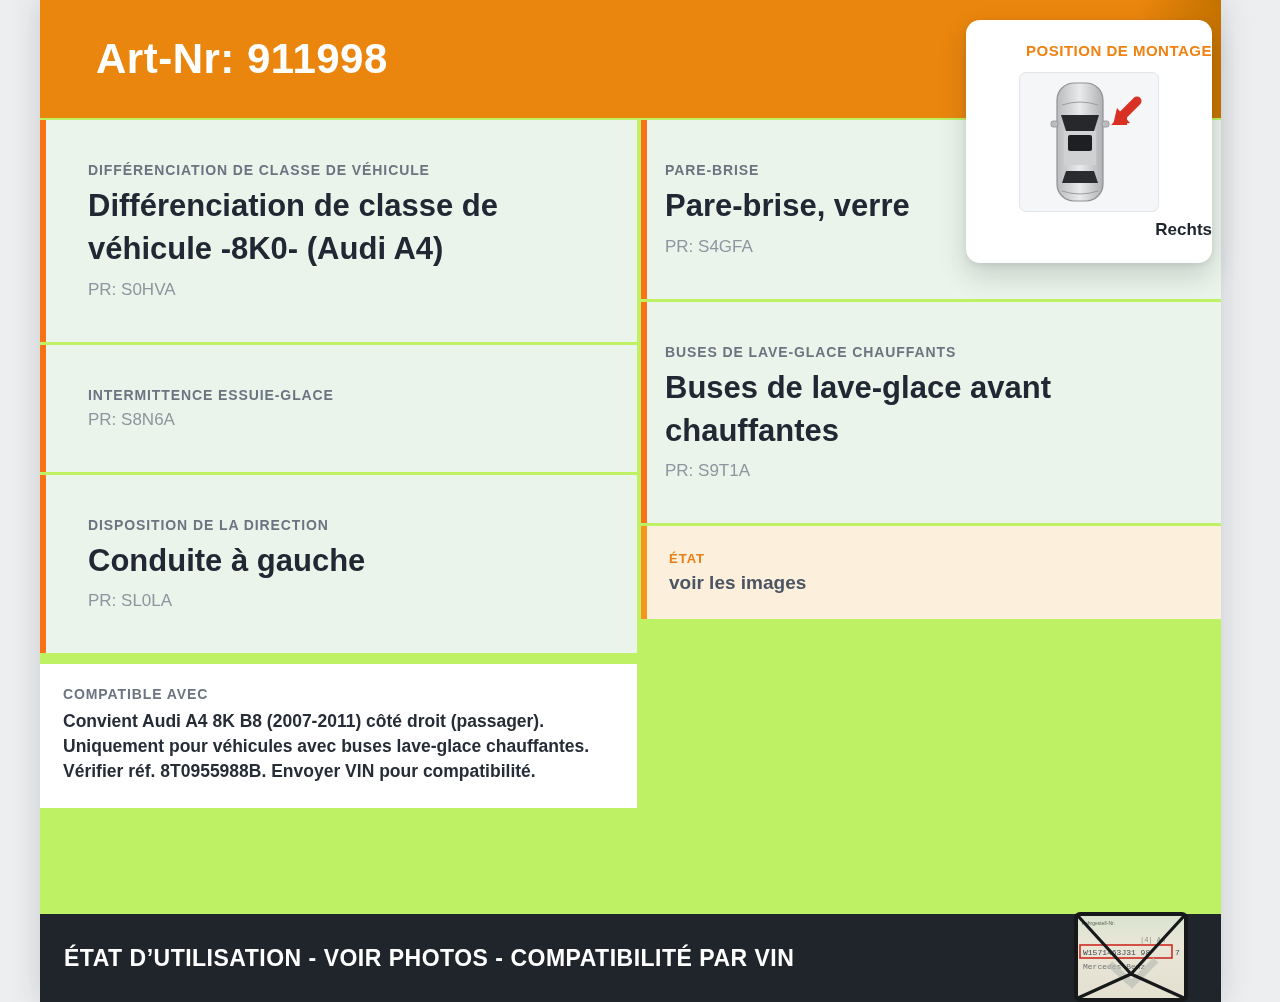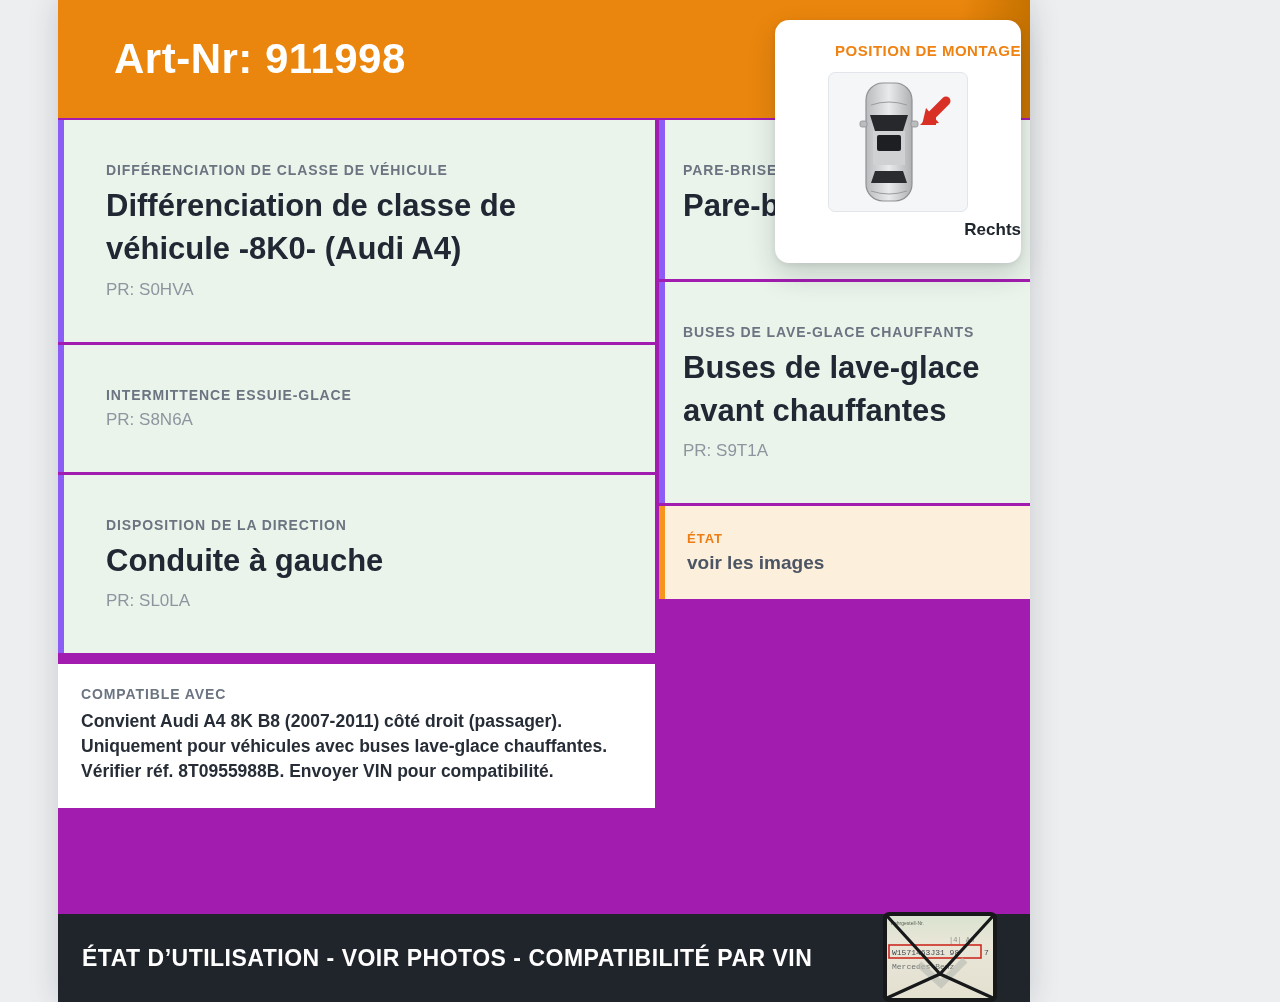--- a/index.html
+++ b/index.html
@@ -4,24 +4,24 @@
 <style>
   * { margin:0; padding:0; box-sizing:border-box; }
   html,body { width:1280px; height:1002px; }
   body {
     font-family:"Liberation Sans", sans-serif;
     background:#eceef0;
     overflow:hidden;
   }
   .page {
     position:relative;
-    margin-left:58px;
-    width:972px;
+    margin-left:40px;
+    width:1181px;
     height:1002px;
-    background:#a21caf;
+    background:#bef264;
     box-shadow:0 0 28px rgba(40,44,52,.18);
   }
   
   .header {
     height:118px;
     background:linear-gradient(to right,#ea860d 0%,#ea860d 93%,#c57200 100%);
     display:flex;
     align-items:center;
     padding-left:56px;
   }
@@ -36,21 +36,21 @@
     display:flex;
     gap:4px;
     padding-top:2px;
   }
   .col { display:flex; flex-direction:column; gap:3px; }
   .col-left  { width:597px; }
   .col-right { flex:1; }
   
   .card {
     background:#eaf4eb;
-    border-left:6px solid #8b5cf6;
+    border-left:6px solid #f97316;
     padding:42px 28px 42px 42px;
   }
   .col-right .card { padding-left:18px; }
   .card-label {
     font-size:14px;
     font-weight:700;
     letter-spacing:.9px;
     color:#6b7480;
     margin-bottom:7px;
   }
@@ -194,20 +194,21 @@
         <div class="compatible-text">Convient Audi A4 8K B8 (2007-2011) côté droit (passager). Uniquement pour véhicules avec buses lave-glace chauffantes. Vérifier réf. 8T0955988B. Envoyer VIN pour compatibilité.</div>
       </div>
 
     </div>
 
     <div class="col col-right">
 
       <div class="card">
         <div class="card-label">PARE-BRISE</div>
         <div class="card-title">Pare-brise, verre</div>
+        <div class="card-pr">PR: S4GFA</div>
       </div>
 
       <div class="card">
         <div class="card-label">BUSES DE LAVE-GLACE CHAUFFANTS</div>
         <div class="card-title">Buses de lave-glace avant chauffantes</div>
         <div class="card-pr">PR: S9T1A</div>
       </div>
 
       <div class="etat-card">
         <div class="etat-label">ÉTAT</div>

